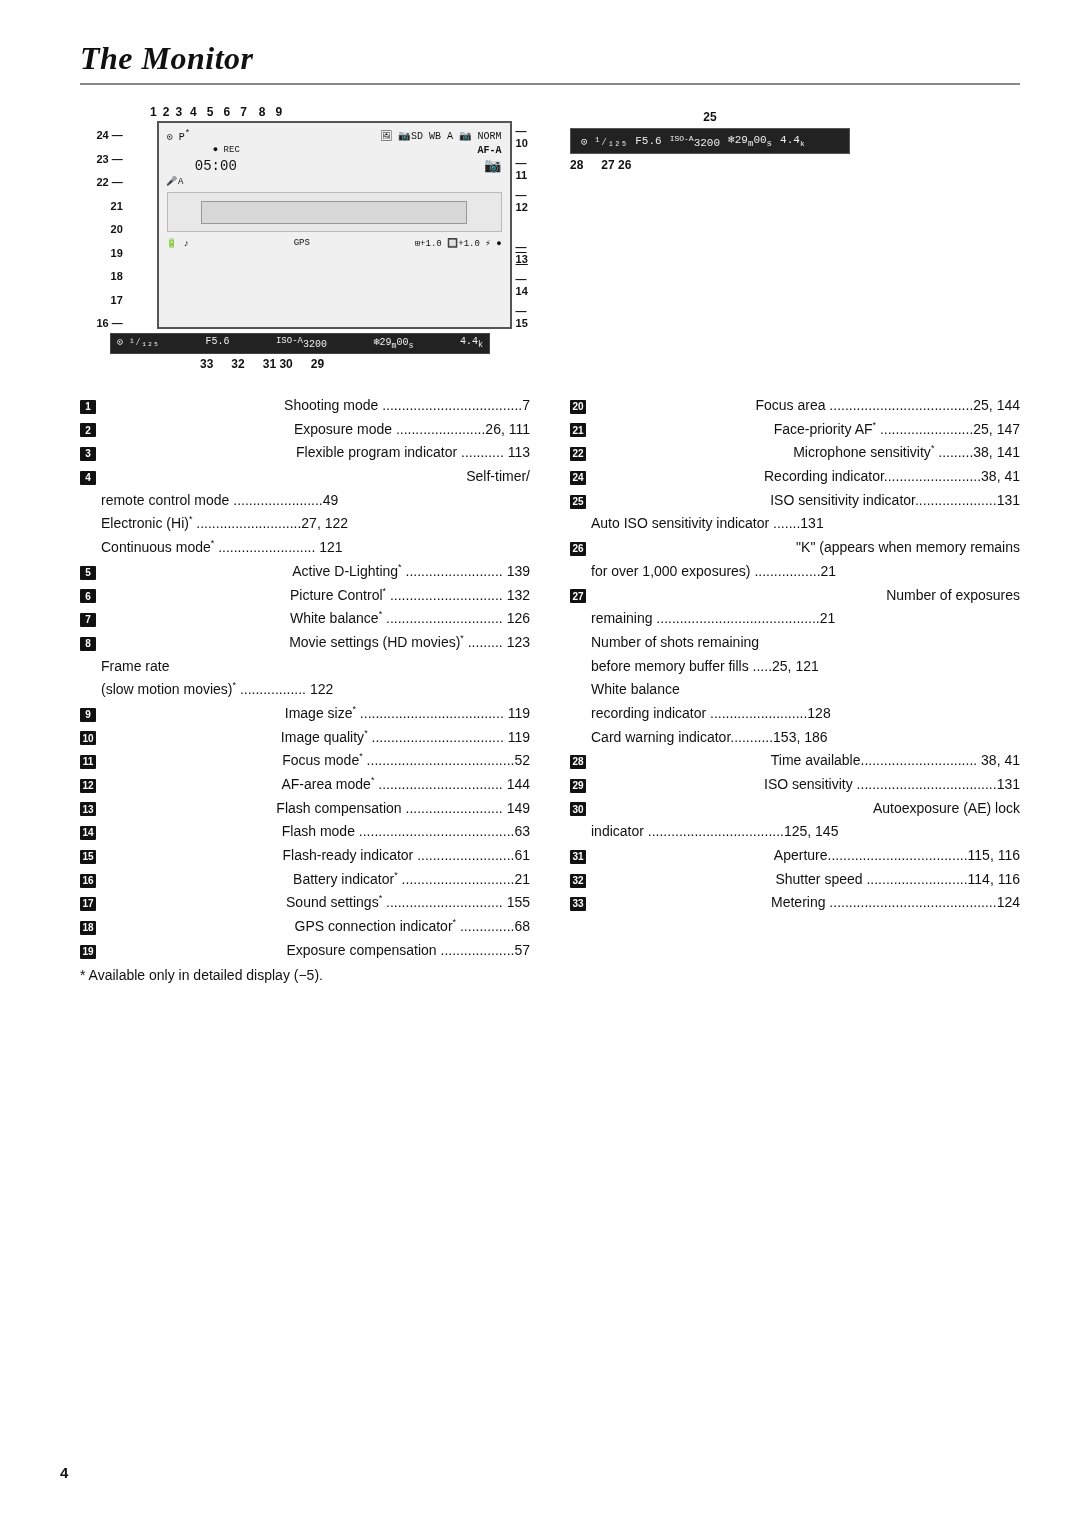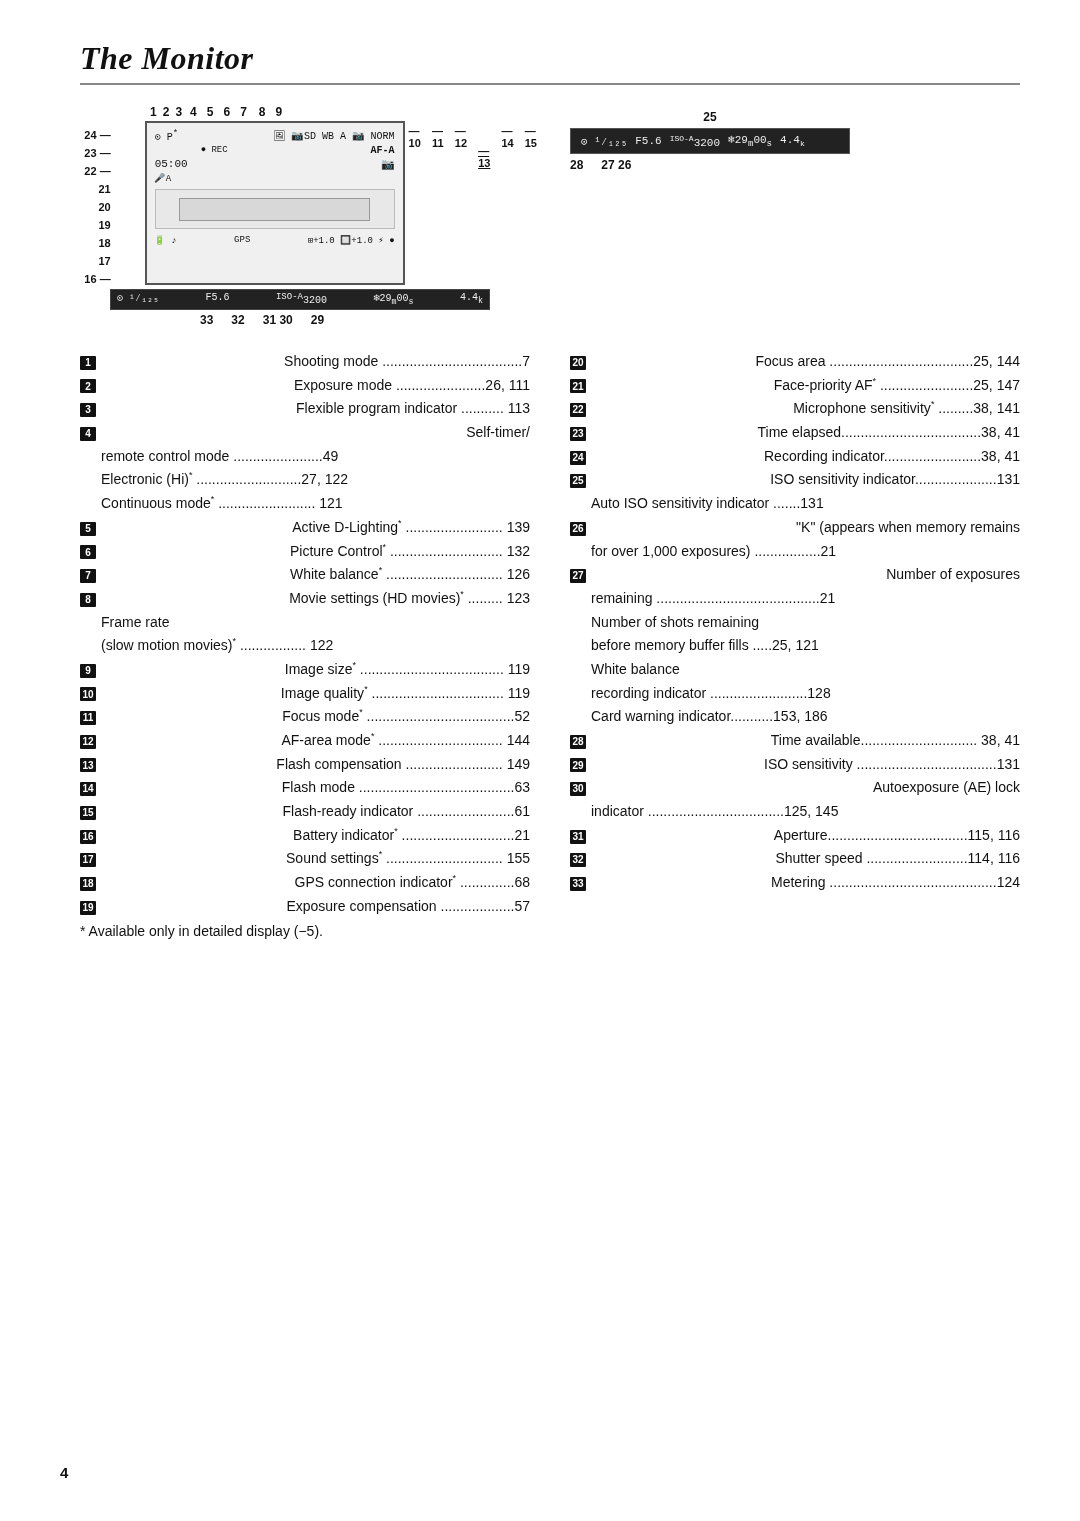--- a/index.html
+++ b/index.html
@@ -198,40 +198,40 @@
 
       <div class="screen-box">
         <div class="screen-row">
           <span>⊙ P<sup>*</sup></span>
           <span>🖼 📷SD WB A 📷 NORM</span>
         </div>
         <div class="screen-row" style="font-size:9px;margin-left:46px;">
           <span>● REC</span>
           <span style="font-size:10px; font-weight:bold;">AF-A</span>
         </div>
-        <div class="screen-row" style="font-size:11px;">
+        <div class="screen-row" style="font-size:14px;margin-left:28px;">
           <span>05:00</span>
           <span>📷</span>
         </div>
         <div class="screen-row" style="font-size:9px;">
           <span>🎤A</span>
         </div>
 
         <div style="height:40px; border:1px solid #bbb; margin:4px 0; background:#e8e8e8; display:flex; align-items:center; justify-content:center;">
           <div style="width:80%; height:60%; border:1px solid #999; background:#d8d8d8;"></div>
         </div>
 
         <div class="screen-row" style="font-size:9px;">
           <span>🔋 ♪</span>
           <span>GPS</span>
           <span>⊞+1.0 🔲+1.0 ⚡ ●</span>
         </div>
       </div>
 
-      <div style="display:flex; flex-direction:row; justify-content:flex-start; font-size:11px; font-weight:bold; padding-top:4px; padding-left:4px; gap:8px;">
+      <div style="display:flex; flex-direction:column; justify-content:flex-start; font-size:11px; font-weight:bold; padding-top:4px; padding-left:4px; gap:8px;">
         <span>— 10</span>
         <span>— 11</span>
         <span>— 12</span>
         <span style="margin-top:20px;text-decoration:underline;">— 13</span>
         <span>— 14</span>
         <span>— 15</span>
       </div>
     </div>
 
     <div class="status-bar-row">
@@ -367,24 +367,20 @@
     </div>
     <div class="list-item">
       <span class="item-num">21</span>
       <span class="item-text">Face-priority AF<sup>*</sup> ........................25, 147</span>
     </div>
     <div class="list-item">
       <span class="item-num">22</span>
       <span class="item-text">Microphone sensitivity<sup>*</sup> .........38, 141</span>
     </div>
     <div class="list-item">
-      <span class="item-num">23</span>
-      <span class="item-text">Time elapsed....................................38, 41</span>
-    </div>
-    <div class="list-item">
       <span class="item-num">24</span>
       <span class="item-text">Recording indicator.........................38, 41</span>
     </div>
     <div class="list-item">
       <span class="item-num">25</span>
       <span class="item-text">ISO sensitivity indicator.....................131</span>
     </div>
     <span class="sub-item">Auto ISO sensitivity indicator .......131</span>
 
     <div class="list-item">

